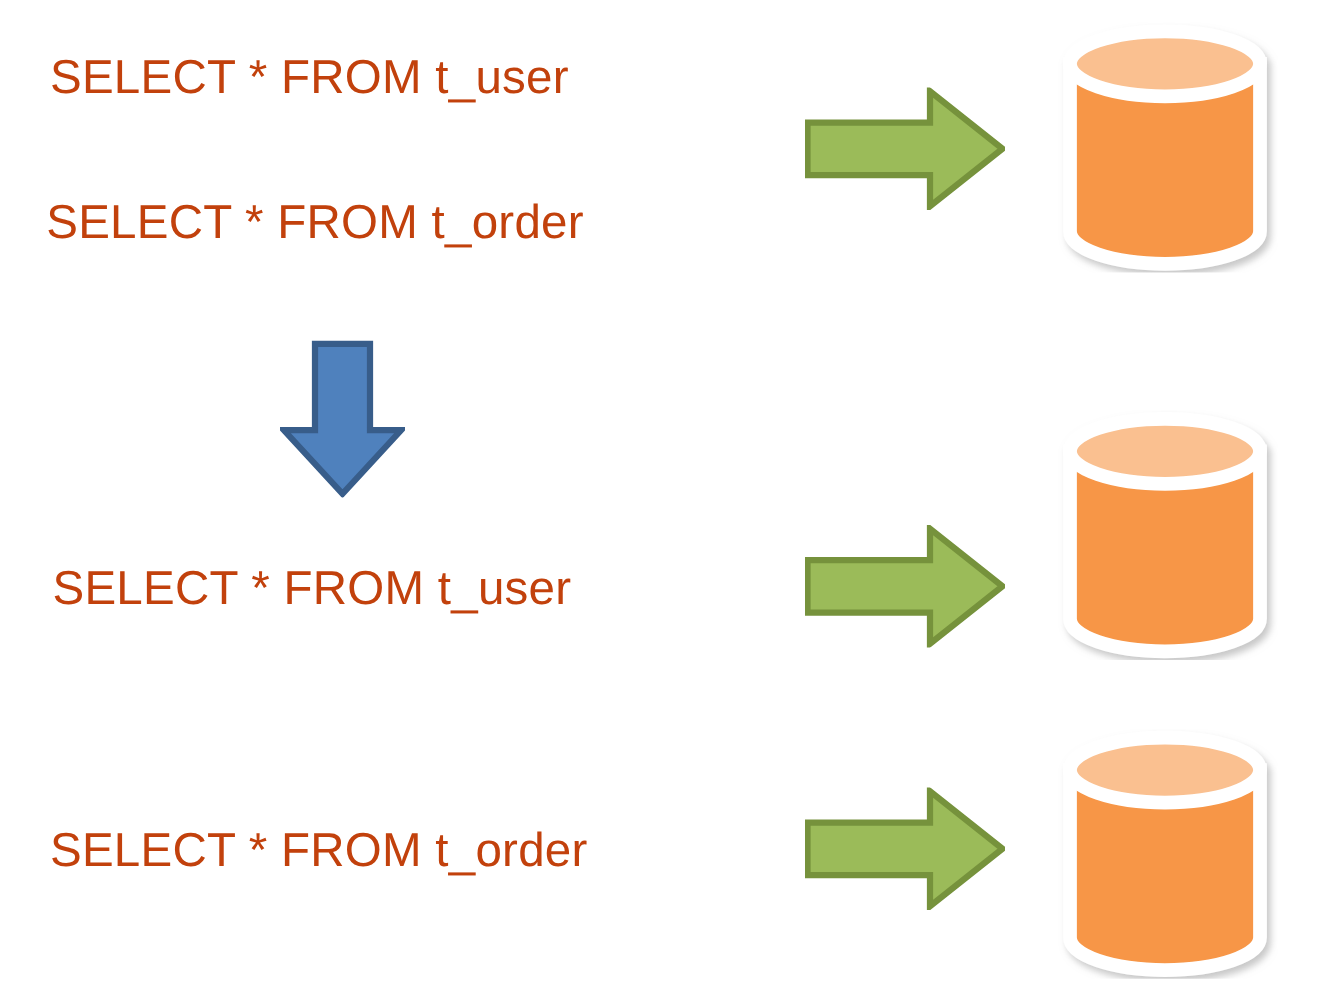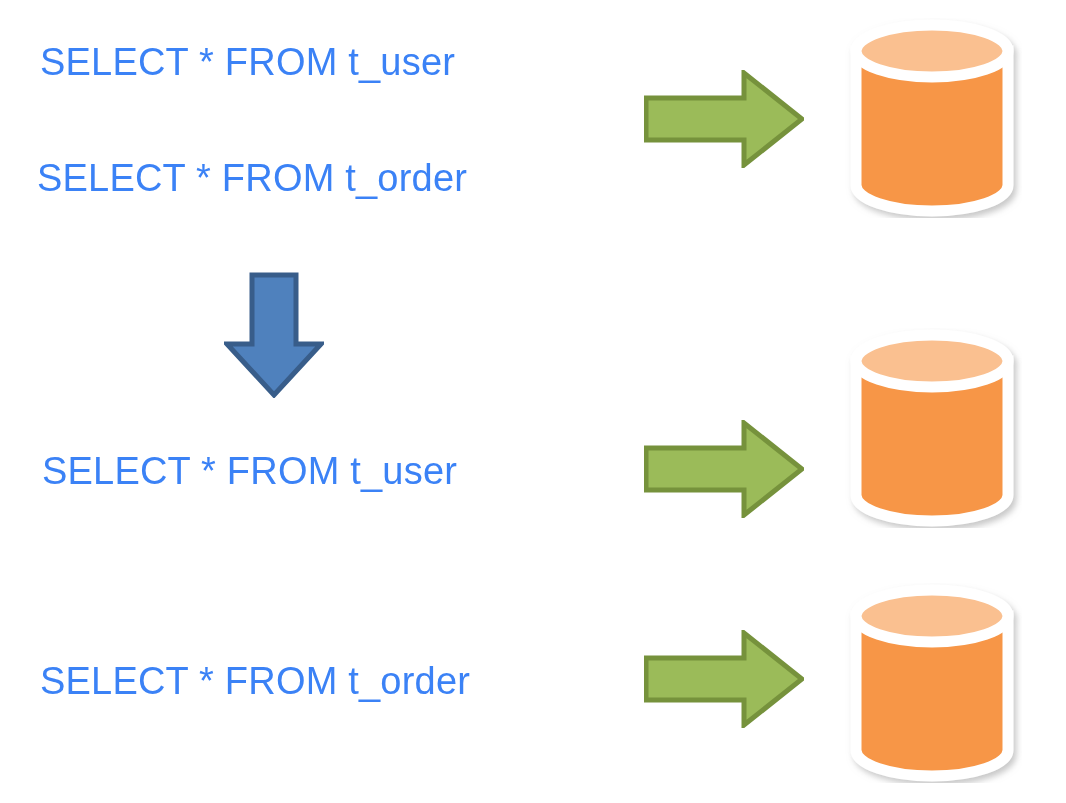--- a/index.html
+++ b/index.html
@@ -19,21 +19,21 @@
     overflow: hidden;
   }
 
   
   .sql-text {
     position: absolute;
     font-family: "Liberation Sans", sans-serif;
     font-size: 38px;
     font-weight: 400;
     line-height: 1.15;
-    color: #3b82f6;
+    color: #c2410c;
     white-space: nowrap;
     letter-spacing: 0.2px;
   }
   .sql-1 { left: 40px;  top: 41px;  }
   .sql-2 { left: 37px;  top: 157px; }
   .sql-3 { left: 42px;  top: 450px; }
   .sql-4 { left: 40px;  top: 660px; }
 
   
   .arrow-right {

